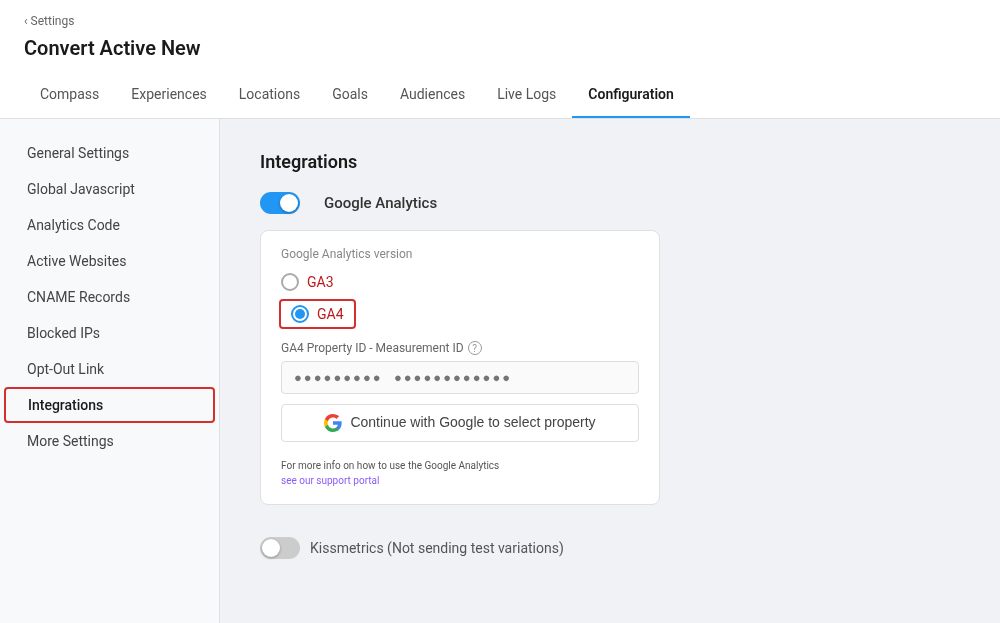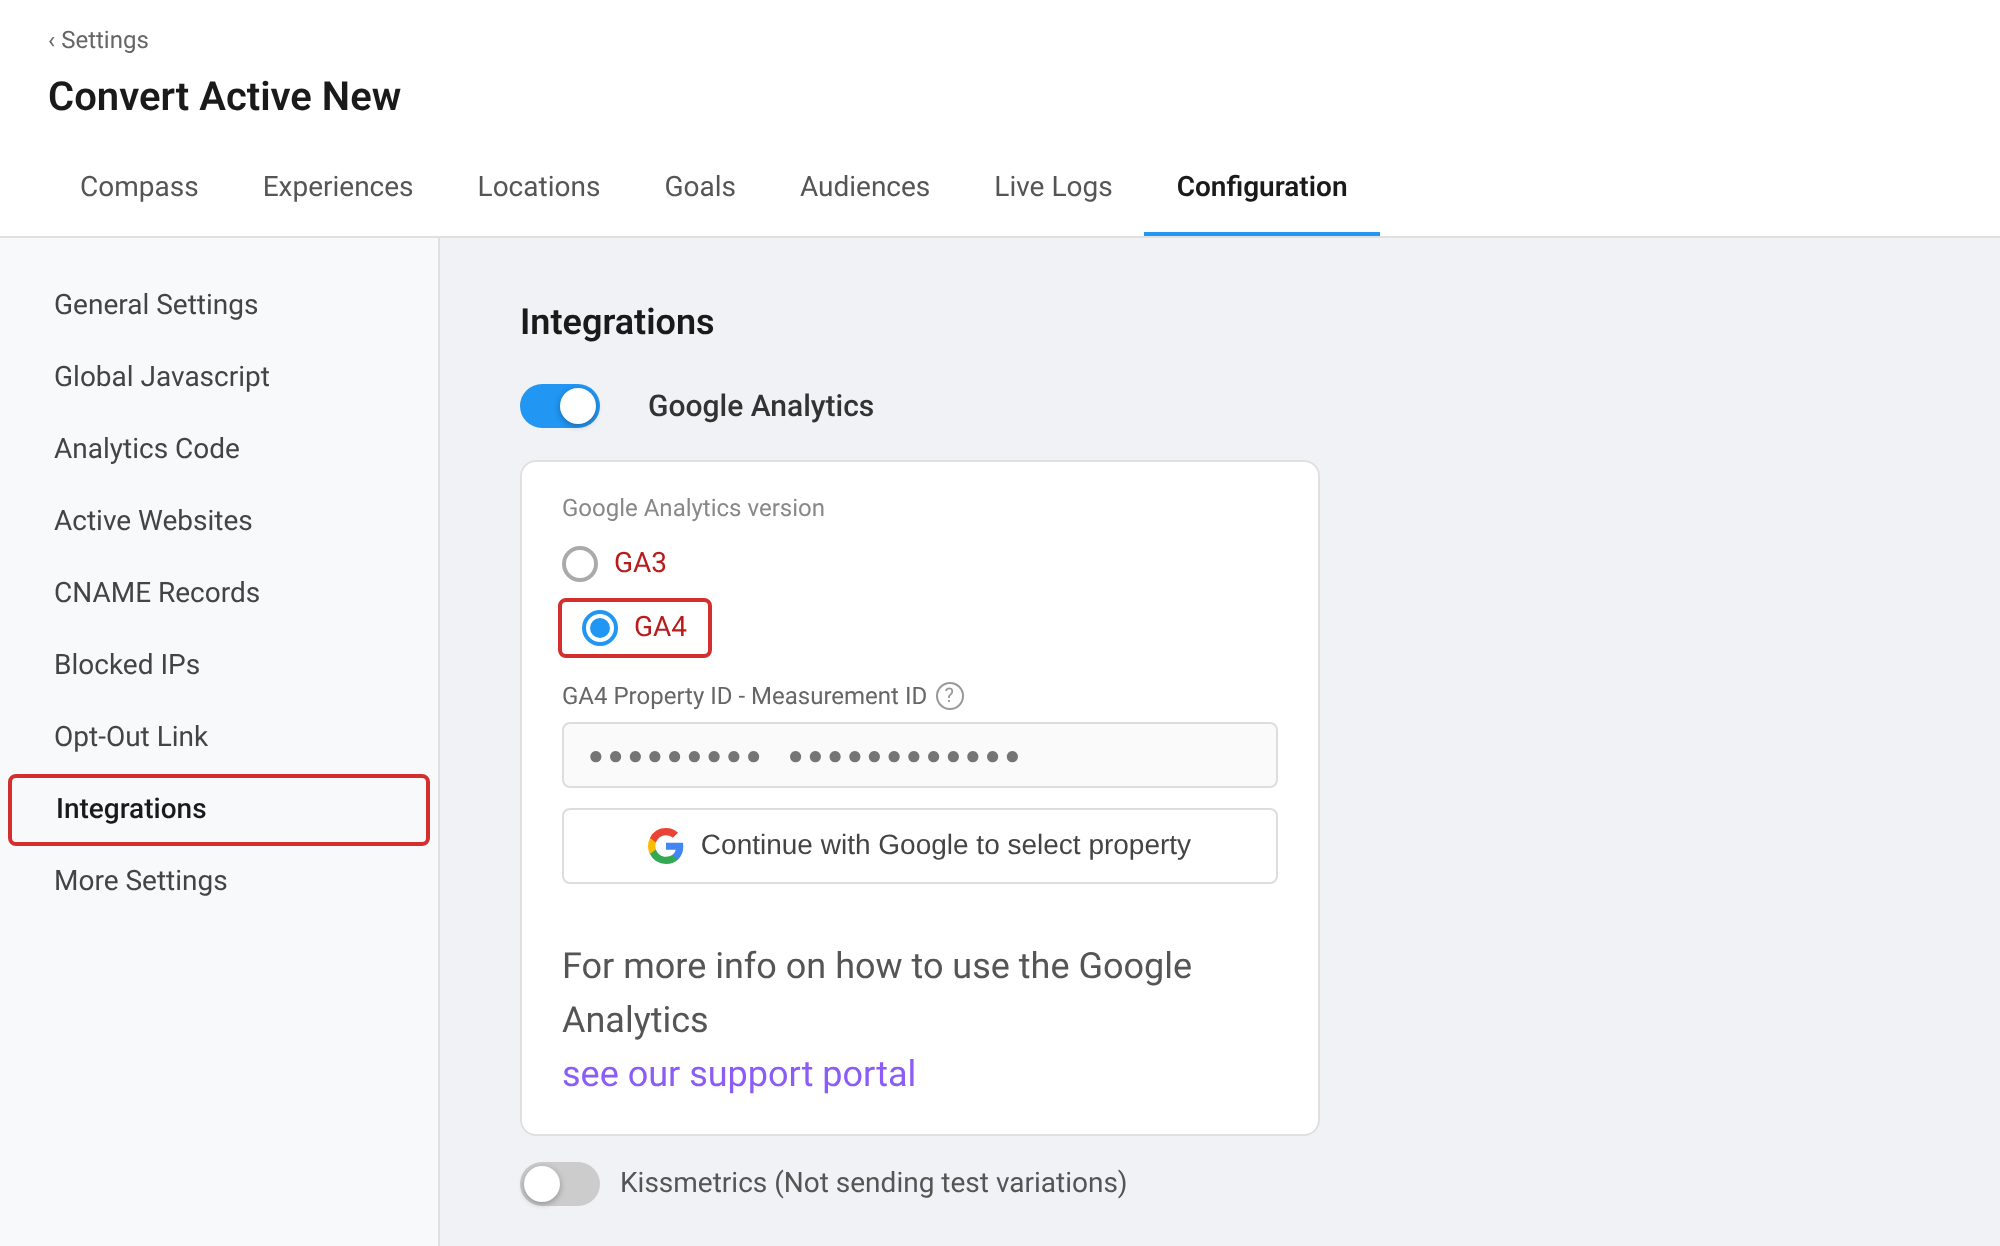--- a/index.html
+++ b/index.html
@@ -54,25 +54,25 @@
     .property-id-label { font-size: 12px; color: #666; margin-bottom: 6px; display: flex; align-items: flex-start; gap: 4px; }
     .help-icon { width: 14px; height: 14px; border-radius: 50%; border: 1px solid #999; display: inline-flex; align-items: center; justify-content: center; font-size: 10px; color: #999; cursor: pointer; }
 
     .property-id-input { width: 100%; padding: 8px 12px; border: 1px solid #ddd; border-radius: 4px; font-size: 13px; color: #bbb; background: #fafafa; margin-bottom: 10px; letter-spacing: 2px; }
 
     
     .google-btn { width: 100%; padding: 9px 12px; border: 1px solid #ddd; border-radius: 4px; background: #fff; cursor: pointer; display: flex; align-items: flex-start; justify-content: center; gap: 8px; font-size: 14px; color: #444; }
 
     .google-g { width: 18px; height: 18px; flex-shrink: 0; }
 
-    .info-text { font-size: 18px; color: #555; margin-top: 28px; line-height: 1.5; }
+    .info-text { font-size: 10px; color: #555; margin-top: 16px; line-height: 1.5; }
     .support-link { color: #8b5cf6; text-decoration: none; }
 
     
-    .kissmetrics-row { display: flex; align-items: center; gap: 10px; margin-top: 13px; }
+    .kissmetrics-row { display: flex; align-items: center; gap: 10px; margin-top: 32px; }
     .kissmetrics-label { color: #555; font-size: 14px; }
   </style>
 </head>
 <body>
 
 <div class="header">
   <div class="breadcrumb-row">
     <a class="breadcrumb-link">Settings</a>
   </div>
   <div class="project-title">Convert Active New</div>

